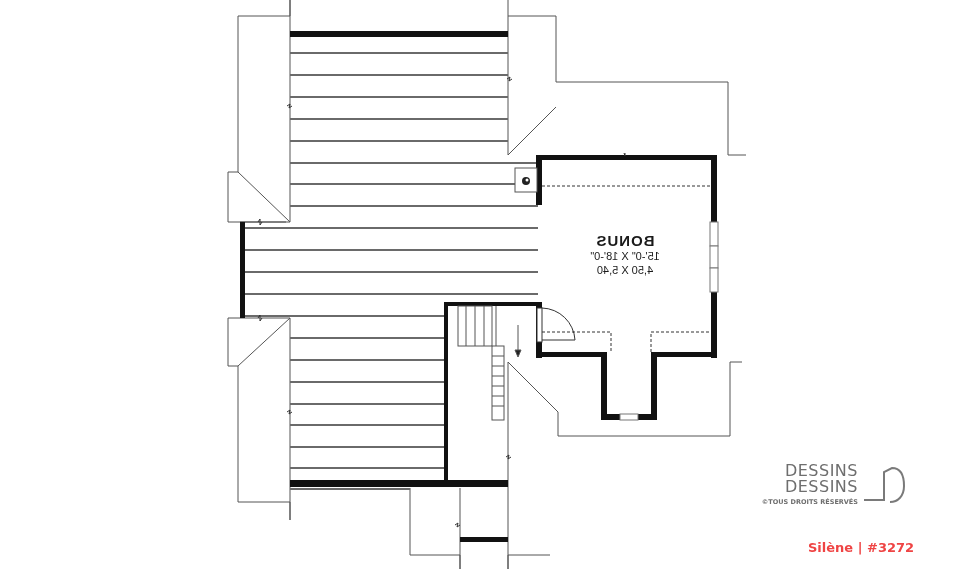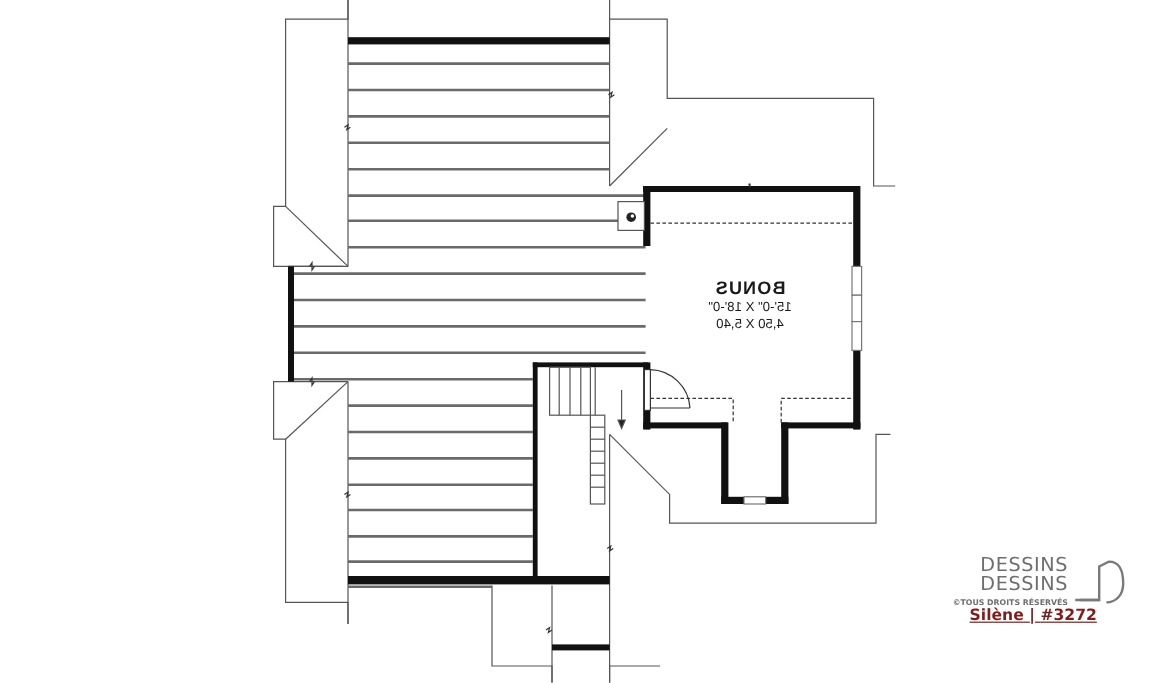--- a/index.html
+++ b/index.html
@@ -1,27 +1,27 @@
 <!DOCTYPE html>
 <html><head>
 <meta charset="utf-8">
 <style>
   html, body { margin: 0; padding: 0; background: #ffffff; }
   body { width: 960px; height: 569px; overflow: hidden; position: relative; font-family: "Liberation Sans", sans-serif; }
   #plan { position: absolute; left: 0; top: 0; }
   .room-label { position: absolute; text-align: center; color: #1a1a1a; transform: scaleX(-1); }
   .room-name { font-weight: bold; font-size: 15px; letter-spacing: 1px; }
   .room-dim { font-size: 11px; line-height: 14px; }
-  .logo { position: absolute; left: 768px; top: 462px; width: 170px; height: 80px; }
+  .logo { position: absolute; left: 736px; top: 462px; width: 170px; height: 80px; }
   .logo-text { position: absolute; right: 48px; text-align: right; color: #6e6e6e; font-family: "DejaVu Sans", sans-serif; letter-spacing: 0.5px; }
   .logo-l1 { top: 0; font-size: 16px; line-height: 18px; }
   .logo-l2 { top: 16px; font-size: 16px; line-height: 18px; }
   .logo-l3 { top: 36px; font-size: 6.5px; line-height: 8px; letter-spacing: 0; font-weight: bold; }
   .logo-mark { position: absolute; right: 0; top: 2px; }
-  .caption { position: absolute; left: 808px; top: 506px; font-size: 13px; font-weight: bold; color: #7f1d1d; font-family: "DejaVu Sans", sans-serif; text-decoration: underline; }
+  .caption { position: absolute; left: 808px; top: 540px; font-size: 13px; font-weight: bold; color: #ef4444; font-family: "DejaVu Sans", sans-serif; }
 </style>
 </head>
 <body>
 
 <svg id="plan" width="960" height="569" viewBox="0 0 960 569">
   <g fill="none" stroke="#555" stroke-width="1">
 
     <polyline points="290,0 290,16 238,16 238,172 228,172 228,222 290,222"></polyline>
     <line x1="238" y1="172" x2="290" y2="222"></line>
 

